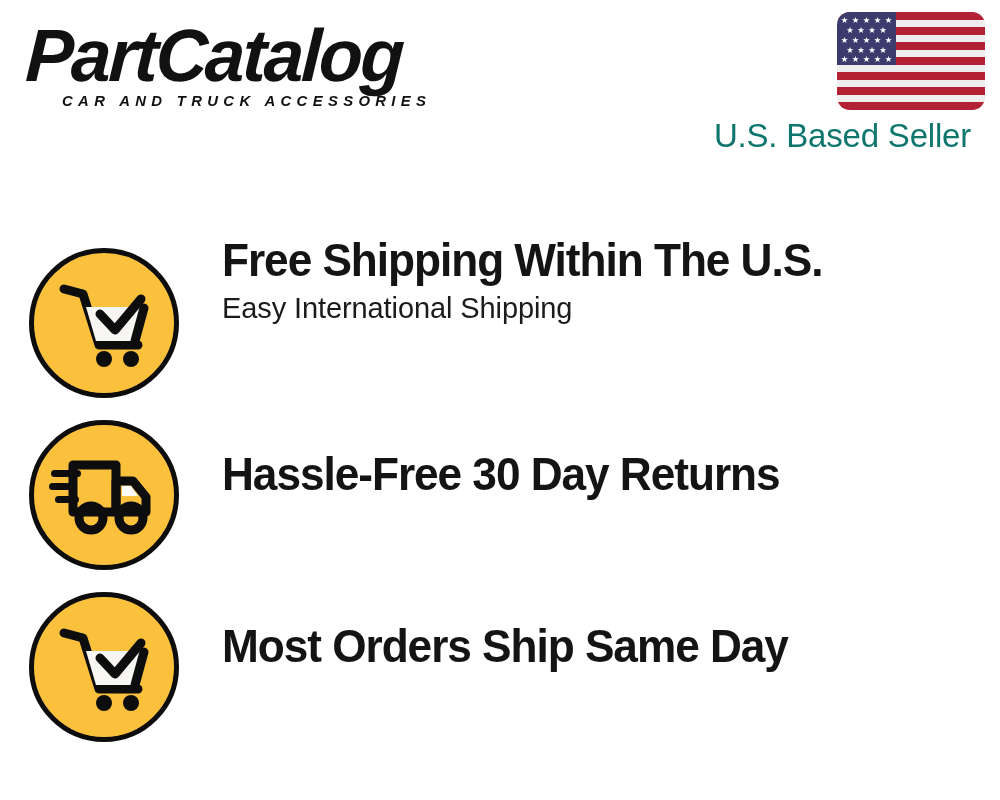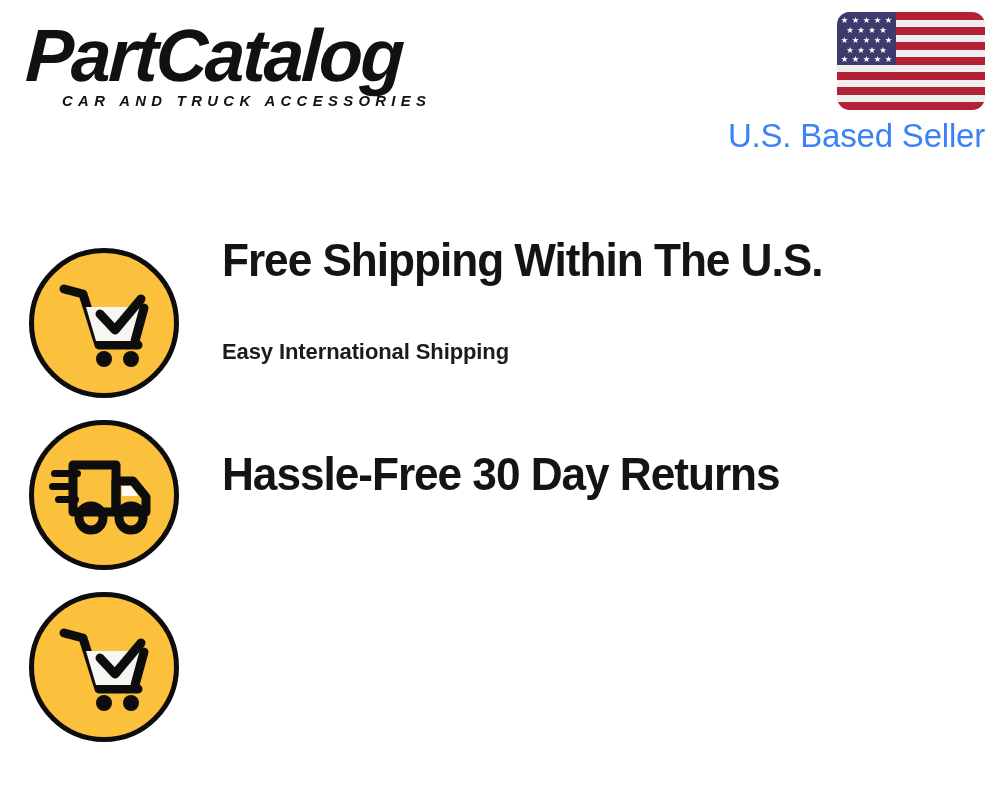--- a/index.html
+++ b/index.html
@@ -102,27 +102,27 @@
     position: absolute;
     color: #ffffff;
     font-size: 8.4px;
     line-height: 8.4px;
     width: 9px;
     text-align: center;
   }
 
   .seller-label {
     position: absolute;
-    right: 15px;
+    right: 29px;
     top: 116px;
     font-family: "Liberation Sans", sans-serif;
     font-weight: 400;
     font-size: 33px;
     line-height: 40px;
-    color: #3b82f6;
+    color: #0f766e;
     letter-spacing: -0.2px;
     white-space: nowrap;
   }
 
   
   .features {
     position: absolute;
     top: 232px;
     left: 0;
     width: 1000px;
@@ -192,24 +192,23 @@
     font-family: "Liberation Sans", sans-serif;
     font-weight: 400;
     font-size: 23px;
     line-height: 32px;
     color: #1b1b1b;
     letter-spacing: -0.25px;
     white-space: nowrap;
   }
 
   .feature-sub.strong {
-    font-weight: 700;
-    font-size: 22px;
+    font-weight: 400;
+    font-size: 29px;
     letter-spacing: -0.1px;
-    margin-top: 44px;
   }
 
   .sub-gap { height: 4px; }
 </style>
 </head>
 <body>
 
 <div class="banner">
 
   <div class="header">
@@ -326,16 +325,19 @@
           <svg class="icon-svg" width="104" height="92" viewBox="0 0 104 92">
             <path d="M12 12 L31 17 L47 68 L86 68" fill="none" stroke="#0d0d0d" stroke-width="9" stroke-linecap="round" stroke-linejoin="round"></path>
             <path d="M34 30 L92 30 L83 64 L44 64 Z" fill="#f7f6f2"></path>
             <path d="M92 31 L83 64" fill="none" stroke="#0d0d0d" stroke-width="9" stroke-linecap="round"></path>
             <path d="M48 37 L63 53 L89 22" fill="none" stroke="#0d0d0d" stroke-width="9" stroke-linecap="round" stroke-linejoin="round"></path>
             <circle cx="52" cy="82" r="8" fill="#0d0d0d"></circle>
             <circle cx="79" cy="82" r="8" fill="#0d0d0d"></circle>
           </svg>
         </div>
       </div>
+      <div class="text-cell">
+        <div class="feature-title">Most Orders Ship Same Day</div>
+      </div>
     </div>
 
   </div>
 </div>
 
 </body></html>

